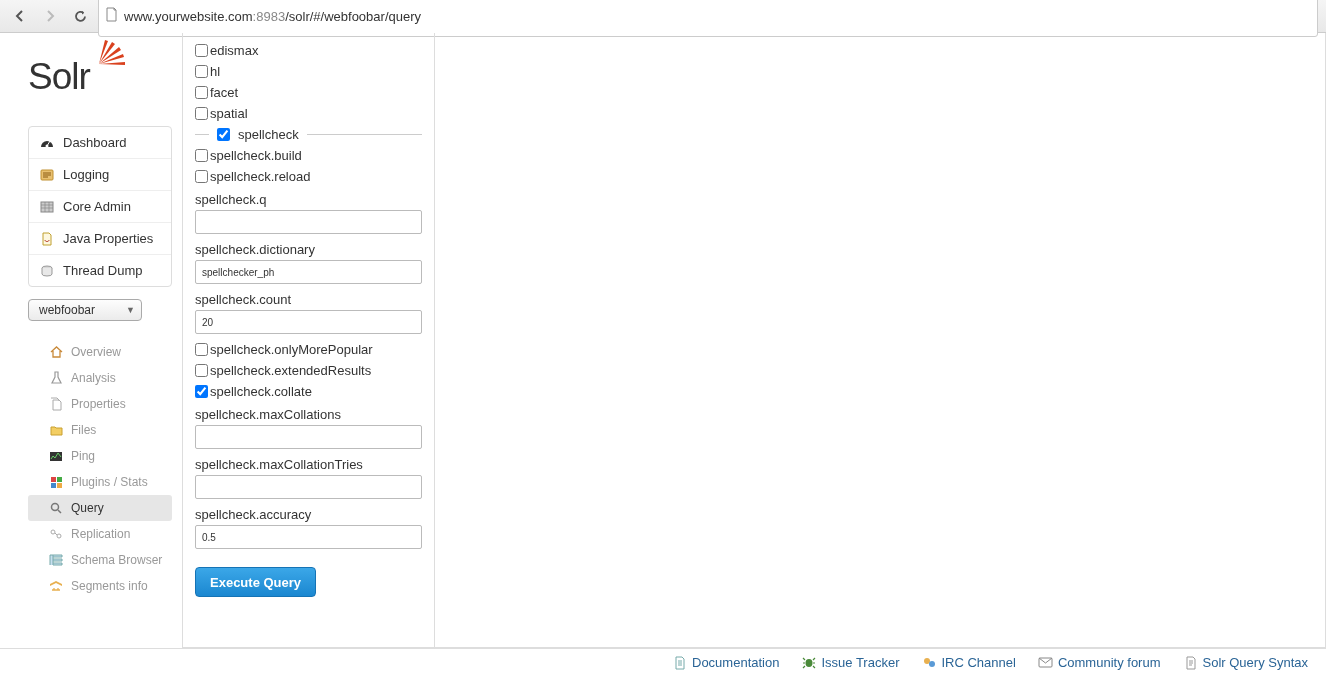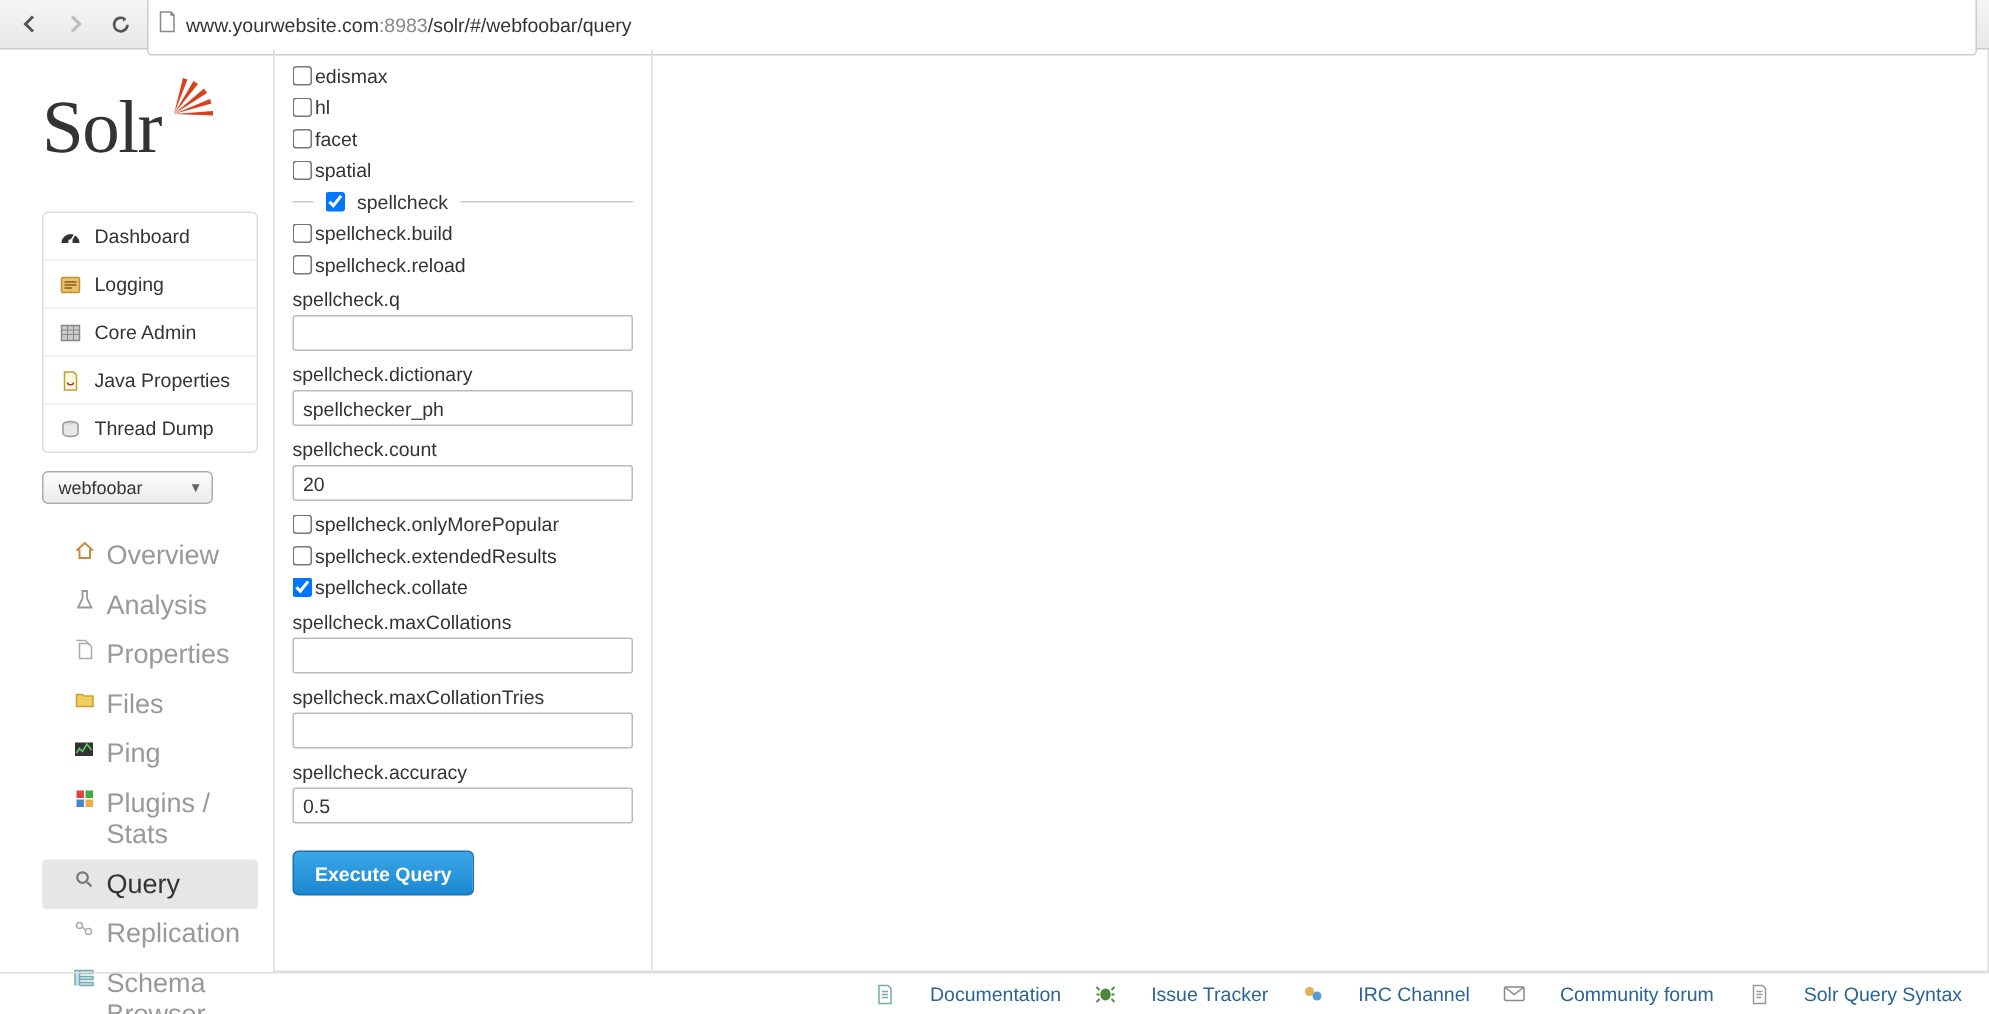--- a/index.html
+++ b/index.html
@@ -15,51 +15,51 @@
   .url-bar .port { color: #888; }
   .url-bar .path { color: #333; }
   
   
   .app { display: flex; height: calc(100vh - 33px - 28px); }
   .app-wrap { height: calc(100vh - 33px); display: flex; flex-direction: column; }
   
   
   .left-col { width: 182px; padding: 22px 10px 10px 28px; flex-shrink: 0; }
   .logo { margin-bottom: 28px; display: flex; align-items: baseline; }
-  .logo-text { font-family: Liberation Serif, serif; font-size: 50px; font-weight: 300; color: #333; letter-spacing: -1px; }
+  .logo-text { font-family: Liberation Sans, sans-serif; font-size: 37px; font-weight: 300; color: #333; letter-spacing: -1px; }
   .logo-mark { position: relative; top: -18px; margin-left: 2px; }
   
   .nav-list { list-style: none; border: 1px solid #ddd; border-radius: 4px; margin-bottom: 12px; }
   .nav-list li { padding: 8px 10px; border-bottom: 1px solid #eee; display: flex; align-items: center; gap: 8px; font-size: 13px; color: #333; cursor: pointer; }
   .nav-list li:last-child { border-bottom: none; }
   .nav-list .ico { width: 16px; height: 14px; flex-shrink: 0; display: inline-flex; align-items: center; justify-content: center; }
   
   .core-select { width: 114px; height: 22px; border: 1px solid #aaa; border-radius: 4px; background: linear-gradient(#fdfdfd, #ebebeb); display: flex; align-items: center; justify-content: space-between; padding: 0 6px 0 10px; font-size: 12px; color: #333; cursor: pointer; margin-bottom: 18px; }
   .core-select .arrow { font-size: 9px; color: #666; }
   
   .sub-nav { list-style: none; }
-  .sub-nav li { padding: 6px 8px 6px 20px; display: flex; gap: 7px; font-size: 18px; color: #999; cursor: pointer; border-radius: 3px; }
+  .sub-nav li { padding: 6px 8px 6px 20px; display: flex; gap: 7px; font-size: 12px; color: #999; cursor: pointer; border-radius: 3px; }
   .sub-nav li.active { background: #e6e6e6; color: #333; }
   .sub-nav .ico { width: 16px; height: 14px; flex-shrink: 0; display: inline-flex; align-items: center; justify-content: center; }
   
   
   .content { flex: 1; border-left: 1px solid #ddd; border-right: 1px solid #ddd; border-bottom: 1px solid #ddd; display: flex; }
   .query-form { width: 252px; border-right: 1px solid #ddd; padding: 10px 12px; }
   .checkbox-row { display: flex; align-items: center; gap: 2px; margin-bottom: 6px; font-size: 13px; color: #333; }
   .checkbox-row input[type="checkbox"] { width: 13px; height: 13px; cursor: pointer; }
   .divider-row { display: flex; align-items: center; gap: 8px; margin: 6px 0; }
   .divider-row .line { flex: 1; height: 1px; background: #ccc; }
   .divider-row .line.short { width: 14px; flex: none; }
   .field-label { font-size: 13px; color: #333; margin-top: 8px; margin-bottom: 3px; display: block; }
-  .text-input { width: 100%; height: 24px; border: 1px solid #bbb; border-radius: 2px; padding: 0 6px; font-size: 13px; color: #333; background: #fff; }
+  .text-input { width: 100%; height: 24px; border: 1px solid #bbb; border-radius: 2px; padding: 0 6px; font-size: 10px; color: #333; background: #fff; }
   .exec-btn { margin-top: 18px; height: 30px; padding: 0 14px; background: linear-gradient(#3ba7e8, #1b87d0); color: #fff; font-weight: bold; font-size: 13px; border: 1px solid #1573b5; border-radius: 4px; cursor: pointer; }
   
   
   .footer { height: 28px; border-top: 1px solid #ddd; display: flex; align-items: center; justify-content: flex-end; padding: 0 18px; gap: 22px; font-size: 13px; }
-  .footer a { color: #2a6496; text-decoration: none; display: flex; align-items: center; gap: 22px; cursor: pointer; text-align: center; }
+  .footer a { color: #2a6496; text-decoration: none; display: flex; align-items: center; gap: 4px; cursor: pointer; text-align: center; }
   .footer .ico { width: 16px; height: 14px; display: inline-flex; align-items: center; justify-content: center; }
 </style>
 </head>
 <body>
 
 <div class="browser-bar">
   <div class="nav-btn">
     <svg width="14" height="14" viewBox="0 0 14 14">
         <path d="M9 2 L4 7 L9 12" stroke="#555" stroke-width="2" fill="none"></path>
       </svg>

